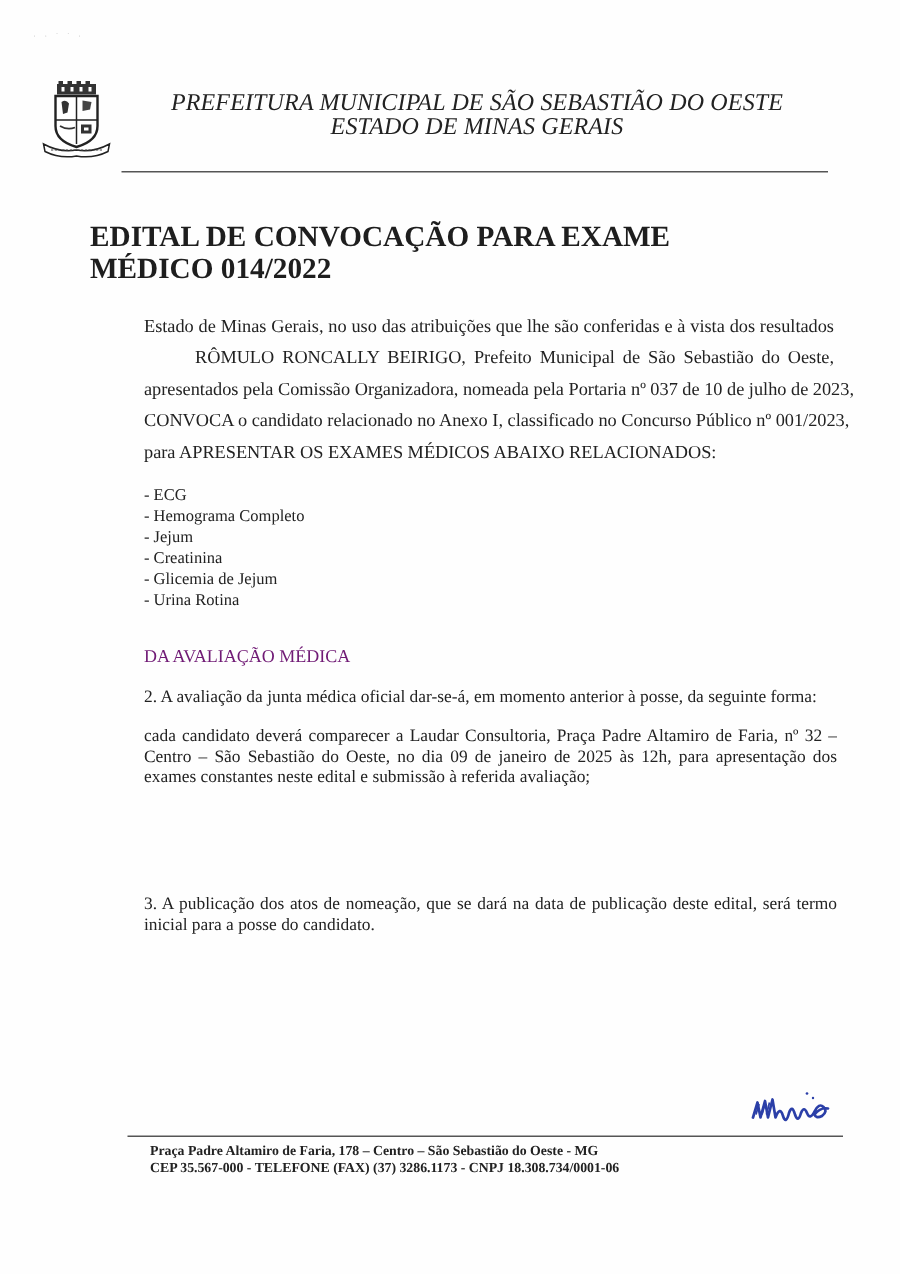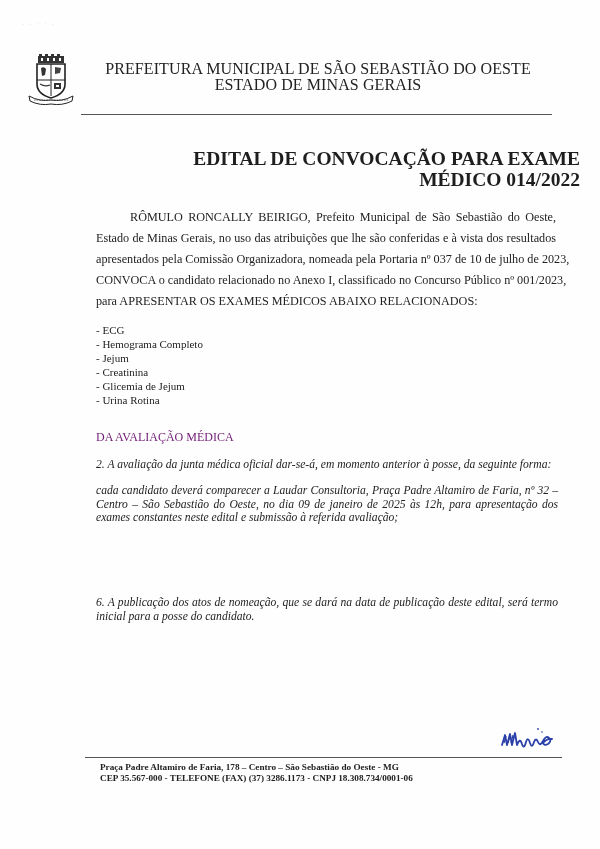--- a/index.html
+++ b/index.html
@@ -35,35 +35,36 @@
     }
     .header-title {
       position: absolute;
       left: 100px; top: 61px;
       width: 436px;
       text-align: center;
       font-size: 16px;
       line-height: 16px;
       color: #222;
       letter-spacing: 0.1px;
+      font-style: italic;
     }
     .header-title div { white-space: nowrap; }
     .rule {
       position: absolute;
       height: 1px;
       background: #555;
     }
     .rule.top { left: 81px; top: 114px; width: 471px; }
     .rule.bottom { left: 85px; top: 757px; width: 477px; }
 
     .doc-title {
       position: absolute;
       left: 60px; top: 148px;
       width: 520px;
-      text-align: right;
+      text-align: left;
       font-weight: bold;
       font-size: 19.5px;
       line-height: 21px;
       color: #1e1e1e;
     }
     .doc-title div { white-space: nowrap; }
 
     .para-intro {
       position: absolute;
       left: 96px; top: 207px;
@@ -96,21 +97,21 @@
       white-space: nowrap;
     }
     .block {
       position: absolute;
       left: 96px;
       width: 462px;
       font-size: 11.6px;
       line-height: 13.5px;
       color: #222;
     }
-    .block .line { display: block; white-space: nowrap; text-align: justify; text-align-last: justify; font-style: italic; }
+    .block .line { display: block; white-space: nowrap; text-align: justify; text-align-last: justify; }
     .block .line.last { text-align-last: left; }
     .b2 { top: 458px; }
     .b21 { top: 484px; }
     .b22 { top: 552px; }
     .b3 { top: 596px; }
 
     .signature {
       position: absolute;
       left: 500px; top: 725px;
       width: 64px; height: 26px;
@@ -165,22 +166,22 @@
   </div>
 
   <div class="rule top"></div>
 
   <div class="doc-title">
     <div>EDITAL DE CONVOCAÇÃO PARA EXAME</div>
     <div>MÉDICO 014/2022</div>
   </div>
 
   <div class="para-intro">
+    <span class="line">Estado de Minas Gerais, no uso das atribuições que lhe são conferidas e à vista dos resultados</span>
     <span class="line" style="padding-left:34px;">RÔMULO RONCALLY BEIRIGO, Prefeito Municipal de São Sebastião do Oeste,</span>
-    <span class="line">Estado de Minas Gerais, no uso das atribuições que lhe são conferidas e à vista dos resultados</span>
     <span class="line">apresentados pela Comissão Organizadora, nomeada pela Portaria nº 037 de 10 de julho de 2023,</span>
     <span class="line">CONVOCA o candidato relacionado no Anexo I, classificado no Concurso Público nº 001/2023,</span>
     <span class="line last">para APRESENTAR OS EXAMES MÉDICOS ABAIXO RELACIONADOS:</span>
   </div>
 
   <ul class="exam-list">
     <li>- ECG</li>
     <li>- Hemograma Completo</li>
     <li>- Jejum</li>
     <li>- Creatinina</li>
@@ -195,21 +196,21 @@
   </div>
 
   <div class="block b21">
     <span class="line">cada candidato deverá comparecer a Laudar Consultoria, Praça Padre Altamiro de Faria, nº 32 –</span>
     <span class="line">Centro – São Sebastião do Oeste, no dia 09 de janeiro de 2025 às 12h, para apresentação dos</span>
     <span class="line last">exames constantes neste edital e submissão à referida avaliação;</span>
   </div>
 
 
   <div class="block b3">
-    <span class="line">6. A publicação dos atos de nomeação, que se dará na data de publicação deste edital, será termo</span>
+    <span class="line">3. A publicação dos atos de nomeação, que se dará na data de publicação deste edital, será termo</span>
     <span class="line last">inicial para a posse do candidato.</span>
   </div>
 
   <svg class="signature" viewBox="0 0 64 26">
     <path d="M2 20 l3 -10 l2 10 l3 -11 l2 11 l3 -12 l2 12 q3 -8 5 -1 q2 6 4 -2 q2 -6 4 1 q2 6 4 -1 q2 -5 4 0 q2 5 5 -1 q3 -6 6 -3 q3 3 -1 6 q-4 2 -5 -1 q4 -5 9 -4" fill="none" stroke="#2b3fa8" stroke-width="1.8" stroke-linecap="round" stroke-linejoin="round"></path>
     <path d="M4 18 l2 -7 M8 18 l2 -7 M11 18 l2 -8" stroke="#2b3fa8" stroke-width="1.2" fill="none"></path>
     <circle cx="38" cy="4" r="0.9" fill="#2b3fa8"></circle>
     <circle cx="42" cy="7" r="0.8" fill="#2b3fa8"></circle>
   </svg>
 

